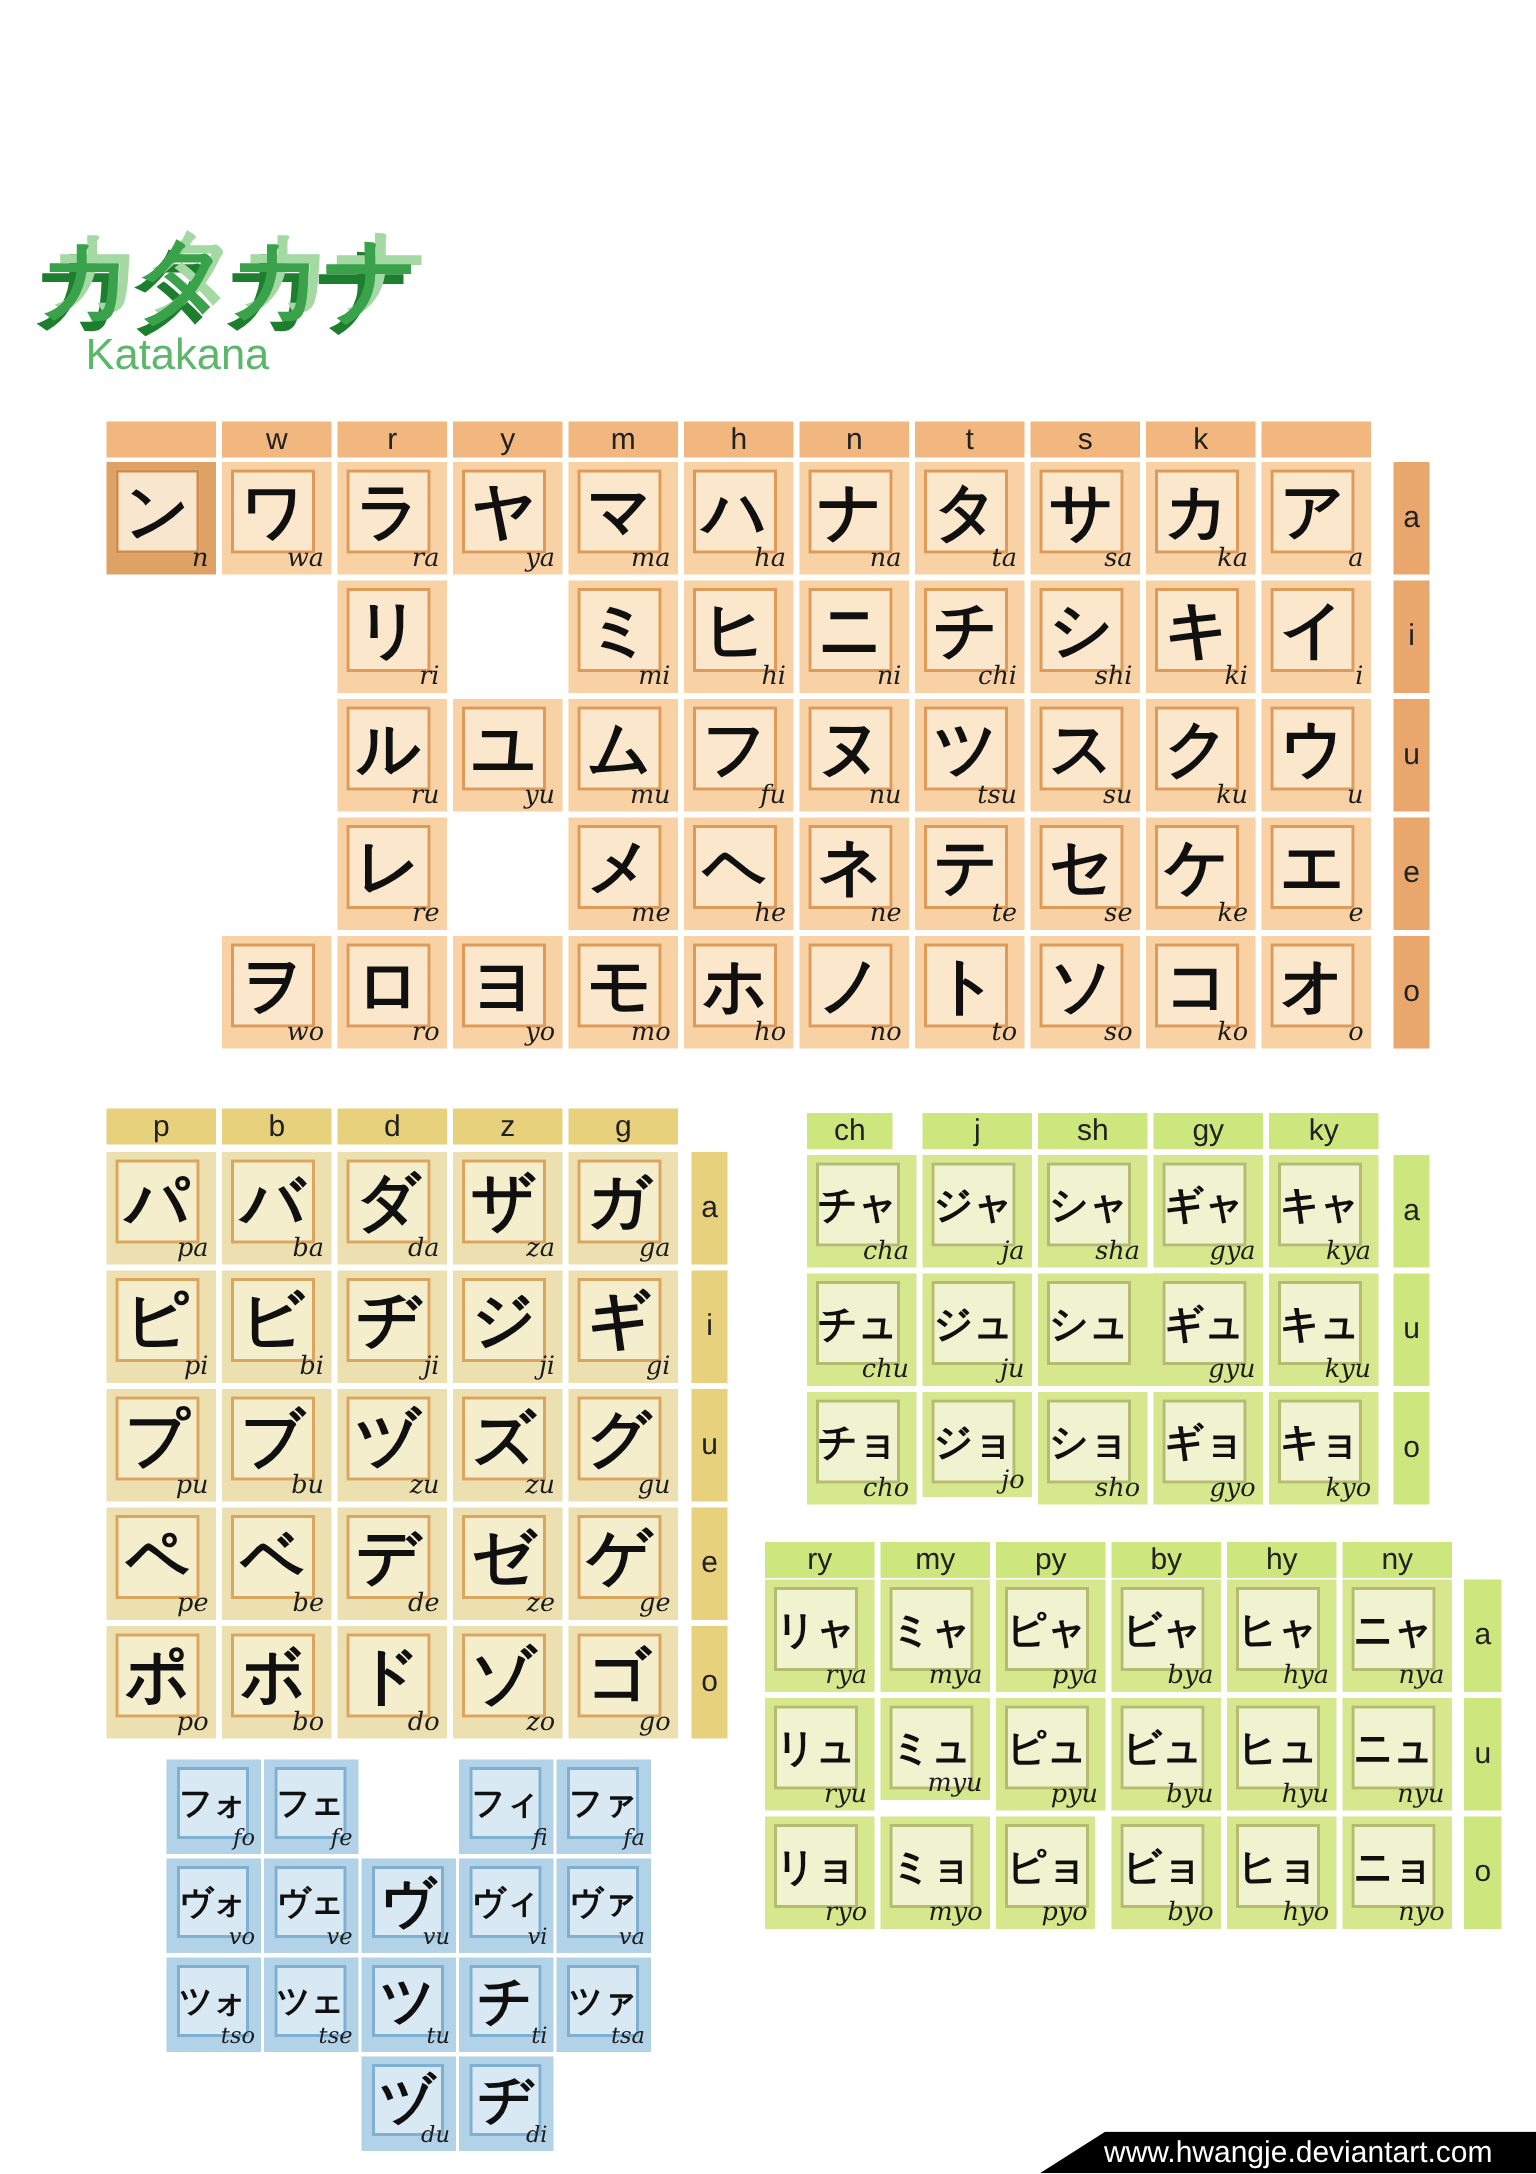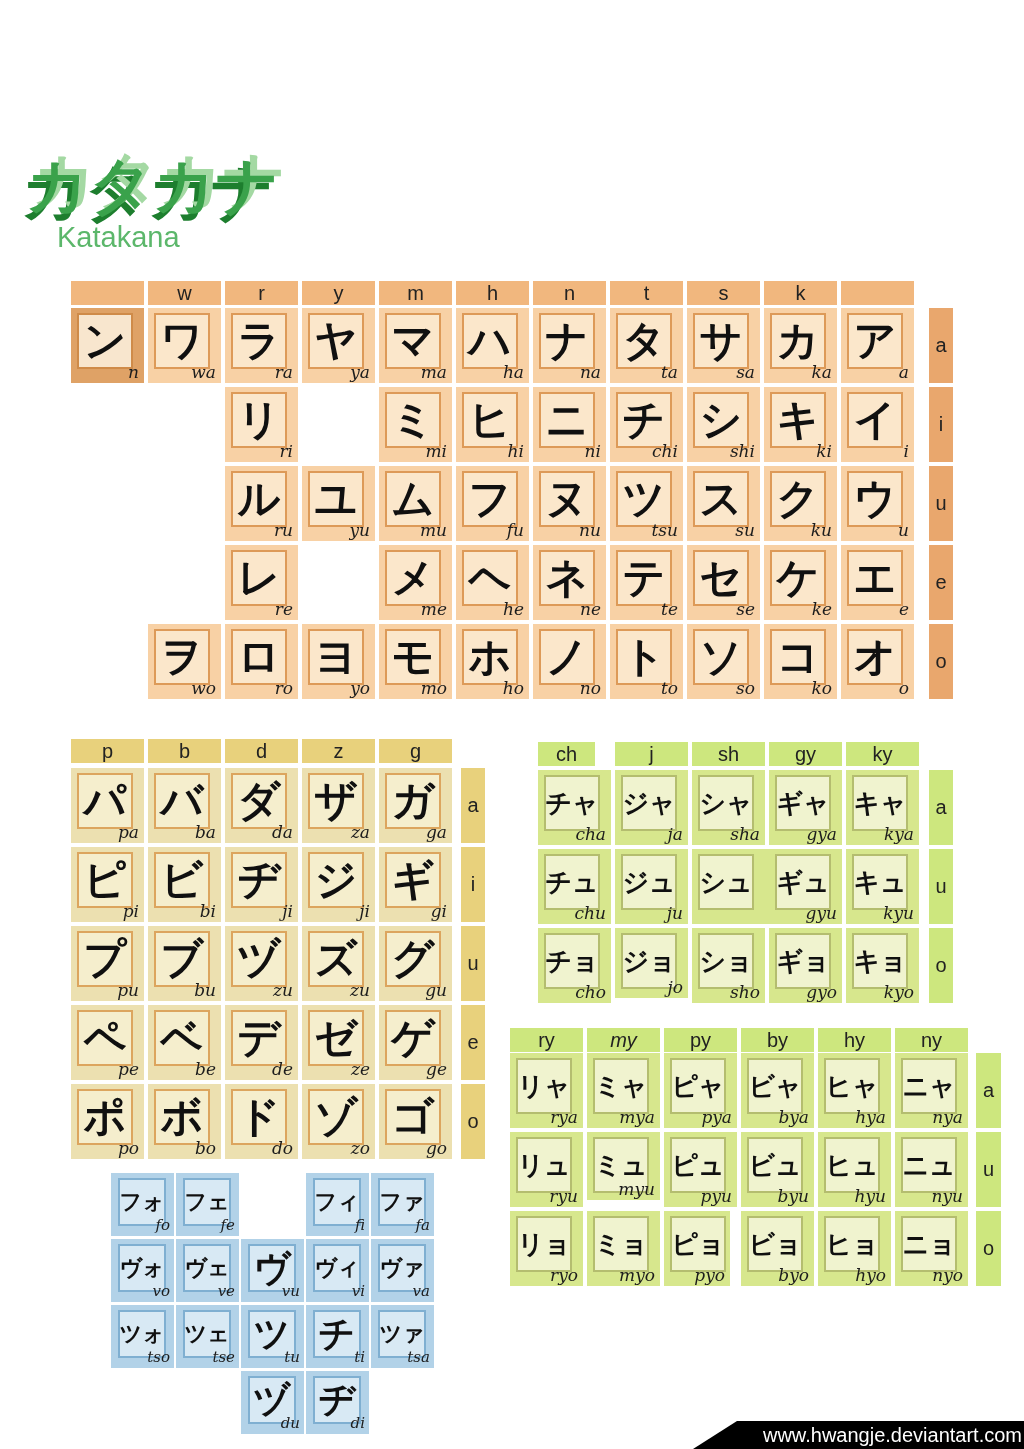--- a/index.html
+++ b/index.html
@@ -43,21 +43,21 @@
 
   
   .pal-blue .inner{width:44px;height:44px;left:7px;top:5px;font-size:22px;}
   .pal-blue .inner.big{font-size:36px;}
   .pal-blue .romaji{font-size:15px;right:4px;}
 
   
   .footer{position:absolute;right:0;bottom:0;width:331px;height:28px;background:#000;
           clip-path:polygon(44px 0, 100% 0, 100% 100%, 0 100%);
           display:flex;align-items:center;justify-content:flex-end;
-          padding-right:2px;box-sizing:border-box;}
+          padding-right:29px;box-sizing:border-box;}
   .footer .url{color:#fff;font-size:20px;}
 </style>
 </head>
 <body>
 
 <div id="page">
 
 
   <div class="jp-title">カタカナ</div>
   <div class="jp-sub">Katakana</div>
@@ -441,21 +441,21 @@
       <div class="cell" style="left: 308px; top: 186px; width: 73px; height: 75px;">
         <div class="inner pair">キョ</div>
         <div class="romaji">kyo</div>
       </div>
       <div class="vcell" style="left: 391px; top: 28px; width: 24px; height: 75px;">a</div>
       <div class="vcell" style="left: 391px; top: 107px; width: 24px; height: 75px;">u</div>
       <div class="vcell" style="left: 391px; top: 186px; width: 24px; height: 75px;">o</div>
     </div>
   <div class="grid pal-green" style="left: 510px; top: 1028px; width: 491px; height: 258px;">
       <div class="hcell" style="left: 0px; top: 0px; width: 73px; height: 24px;">ry</div>
-      <div class="hcell" style="left: 77px; top: 0px; width: 73px; height: 24px; font-style: italic;">my</div>
+      <div class="hcell" style="left: 77px; top: 0px; width: 73px; height: 24px;">my</div>
       <div class="hcell" style="left: 154px; top: 0px; width: 73px; height: 24px;">py</div>
       <div class="hcell" style="left: 231px; top: 0px; width: 73px; height: 24px;">by</div>
       <div class="hcell" style="left: 308px; top: 0px; width: 73px; height: 24px;">hy</div>
       <div class="hcell" style="left: 385px; top: 0px; width: 73px; height: 24px;">ny</div>
       <div class="cell" style="left: 0px; top: 25px; width: 73px; height: 75px;">
         <div class="inner pair">リャ</div>
         <div class="romaji">rya</div>
       </div>
       <div class="cell" style="left: 77px; top: 25px; width: 73px; height: 75px;">
         <div class="inner pair">ミャ</div>

